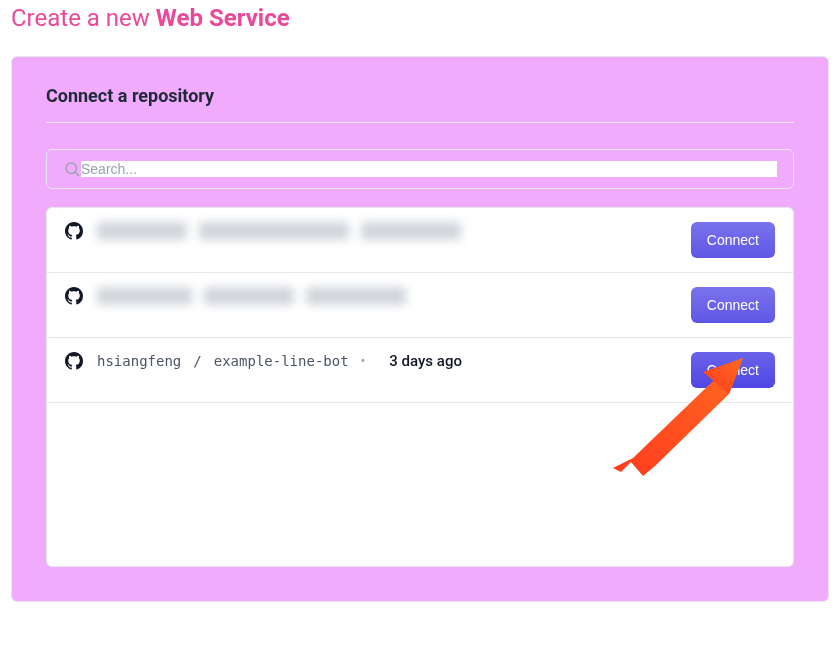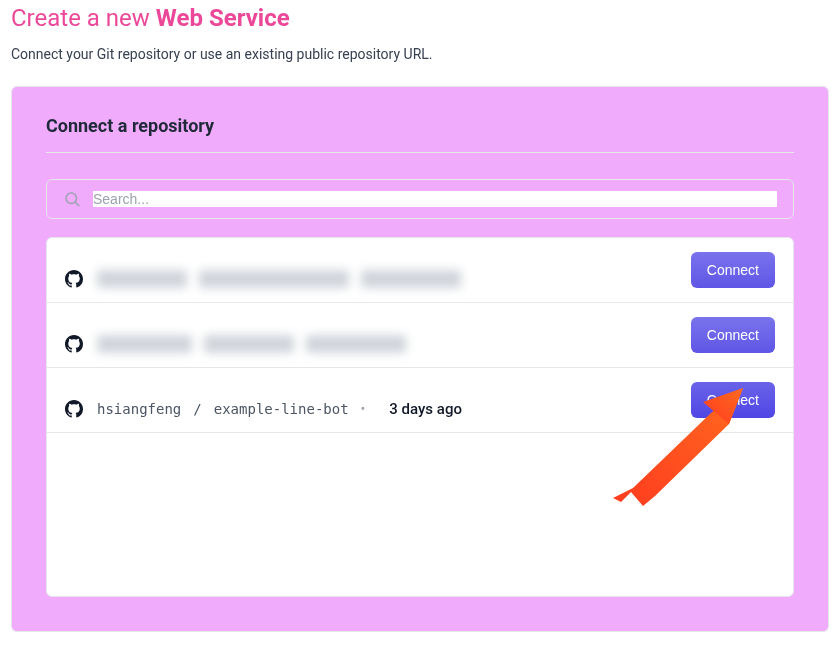--- a/index.html
+++ b/index.html
@@ -38,21 +38,21 @@
       font-size: 18px;
       font-weight: 700;
       color: #1f2937;
       padding-bottom: 16px;
       border-bottom: 1px solid #e5e7eb;
       margin-bottom: 26px;
     }
     .search-wrap {
       display: flex;
       align-items: center;
-      gap: 12px;
+      gap: 0;
       border: 1px solid #e5e7eb;
       border-radius: 6px;
       padding: 10px 16px;
       margin-bottom: 18px;
     }
     .search-icon {
       width: 18px; height: 18px;
       color: #9ca3af;
       flex-shrink: 0;
       display: inline-flex;
@@ -67,21 +67,21 @@
     .search-input::placeholder { color: #9ca3af; }
     .repo-list {
       border: 1px solid #e5e7eb;
       border-radius: 6px;
       overflow: hidden;
       min-height: 360px;
       background: #fff;
     }
     .repo-row {
       display: flex;
-      align-items: flex-end;
+      align-items: flex-start;
       gap: 14px;
       padding: 14px 18px;
       border-bottom: 1px solid #e5e7eb;
     }
     .gh-icon {
       width: 18px; height: 18px;
       color: #111827;
       flex-shrink: 0;
       display: inline-flex;
     }
@@ -130,21 +130,20 @@
       pointer-events: none;
     }
   </style>
 </head>
 <body>
 
 <div class="page-header">
   <h1 class="page-title">
     <span>Create a new </span><span class="bold">Web Service</span>
   </h1>
-  <p class="page-subtitle">Connect your Git repository or use an existing public repository URL.</p>
 </div>
 
 <div class="card">
   <h2 class="section-title">Connect a repository</h2>
 
   <div class="search-wrap">
     <span class="search-icon">
       <svg viewBox="0 0 24 24" fill="none" stroke="currentColor" stroke-width="2" stroke-linecap="round" stroke-linejoin="round">
           <circle cx="11" cy="11" r="7"></circle>
           <line x1="21" y1="21" x2="16.65" y2="16.65"></line>

